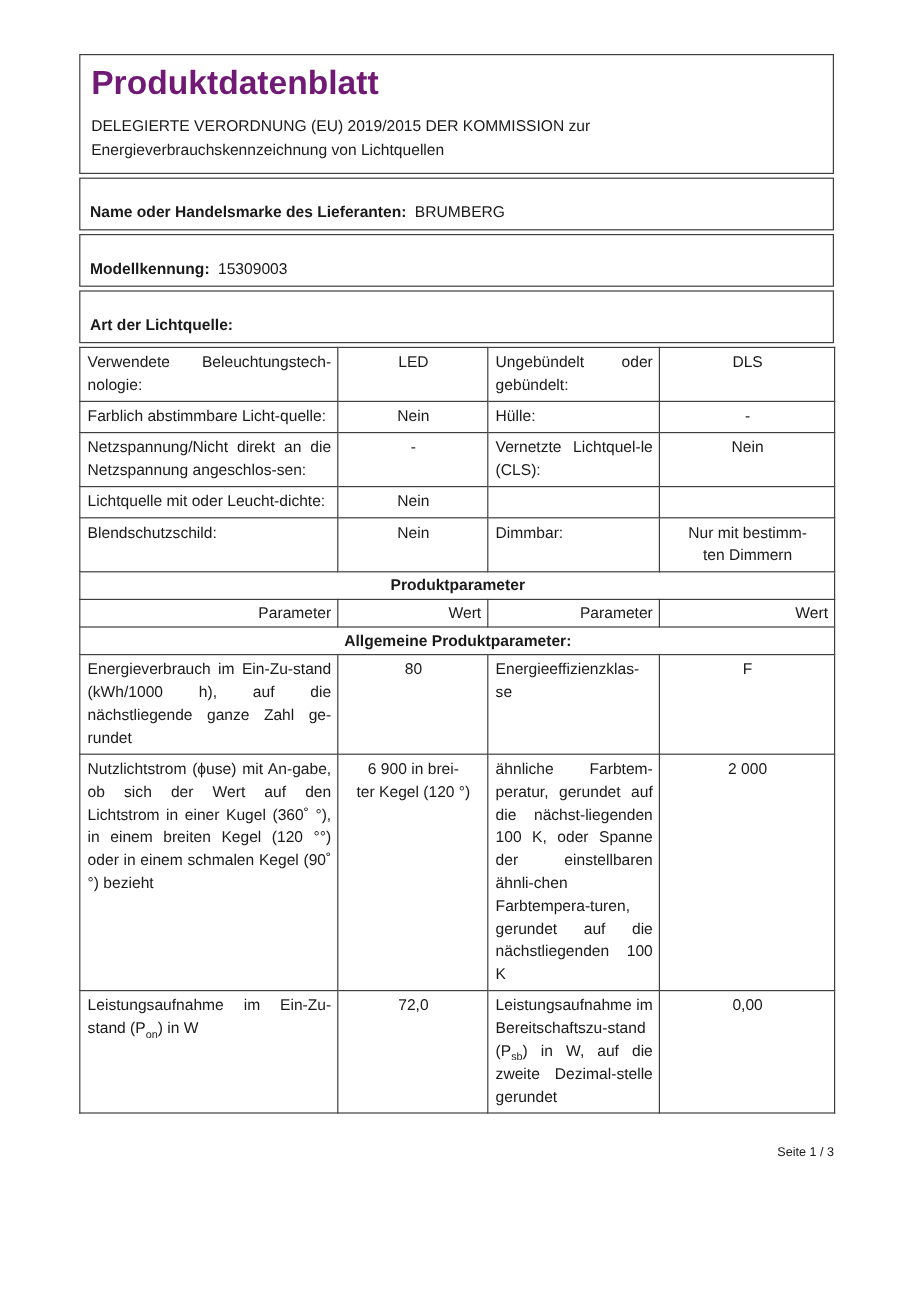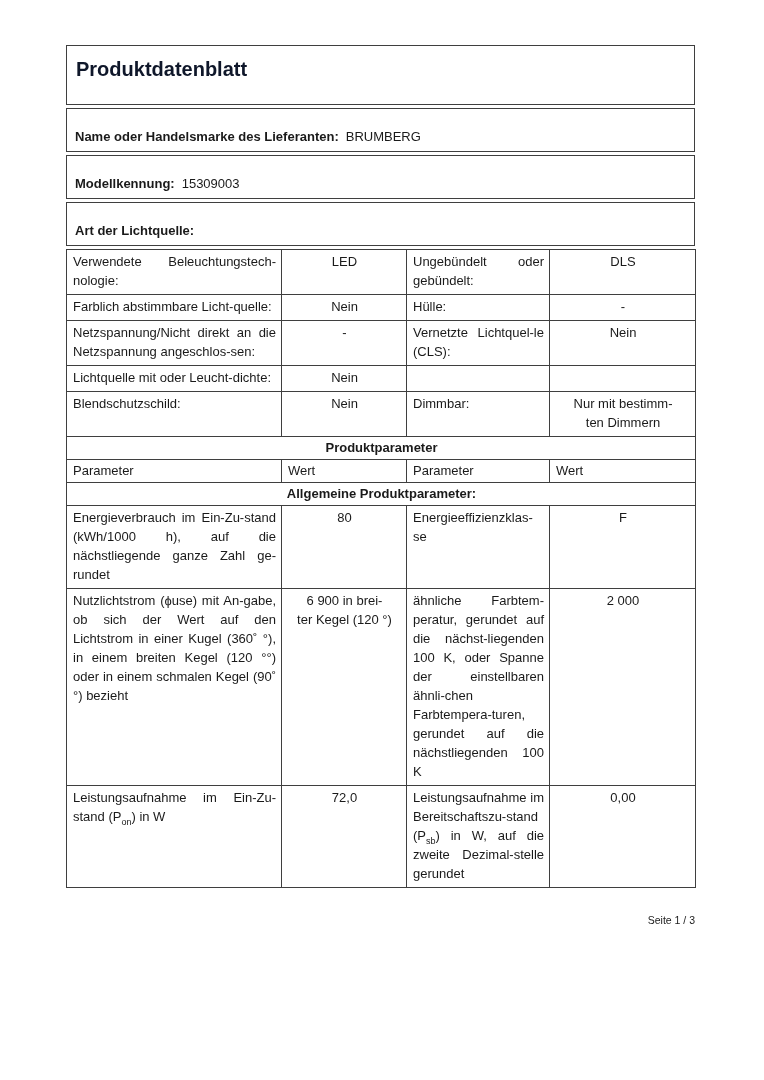--- a/index.html
+++ b/index.html
@@ -26,23 +26,23 @@
     margin-bottom: 3px;
     padding: 18px 8px 4px 8px;
     line-height: 20px;
     background: #ffffff;
     box-sizing: border-box;
   }
   .header-box {
     padding: 4px 9px 9px 9px;
   }
   .title {
-    font-size: 20px;
+    font-size: 28px;
     font-weight: bold;
-    color: #0f172a;
+    color: #701a75;
     margin: 2px 0 9px 0;
     line-height: 34px;
   }
   .regulation {
     margin: 0;
     white-space: pre-line;
     line-height: 20px;
   }
   .lbl { font-weight: bold; }
   .val { margin-left: 7px; }
@@ -69,40 +69,42 @@
     padding-right: 3px;
   }
   tr.section td {
     text-align: center;
     font-weight: bold;
     padding-top: 1px;
     padding-bottom: 2px;
   }
   tr.colhead td {
     font-weight: normal;
-    text-align: left;
+    text-align: right;
     padding-top: 1px;
     padding-bottom: 2px;
     margin-top: 42px;
   }
   sub { font-size: 9px; line-height: 0; }
   .footer {
     text-align: right;
     font-size: 10.5px;
     margin-top: 26px;
     color: #1a1a1a;
   }
 </style>
 </head>
 <body>
 
 <div class="doc">
 
   <div class="box header-box">
     <h1 class="title">Produktdatenblatt</h1>
+    <p class="regulation">DELEGIERTE VERORDNUNG (EU) 2019/2015 DER KOMMISSION zur
+Energieverbrauchskennzeichnung von Lichtquellen</p>
   </div>
 
   <div class="box">
     <span class="lbl">Name oder Handelsmarke des Lieferanten:</span><span class="val">BRUMBERG</span>
   </div>
 
 
   <div class="box">
     <span class="lbl">Modellkennung:</span><span class="val">15309003</span>
   </div>

